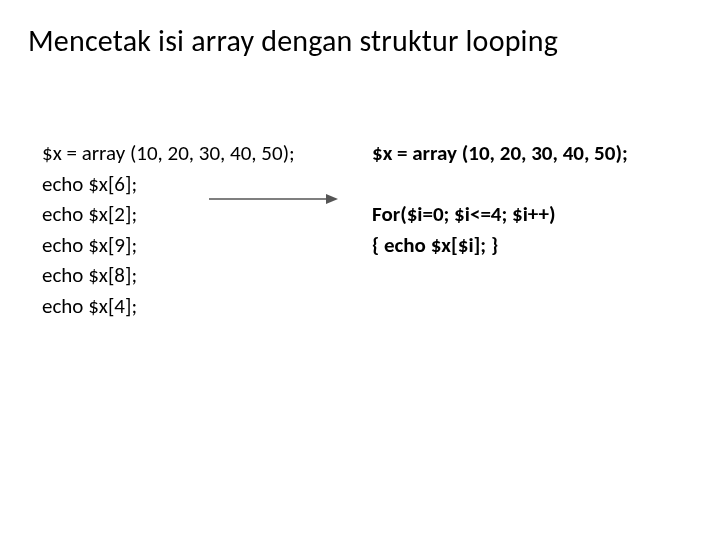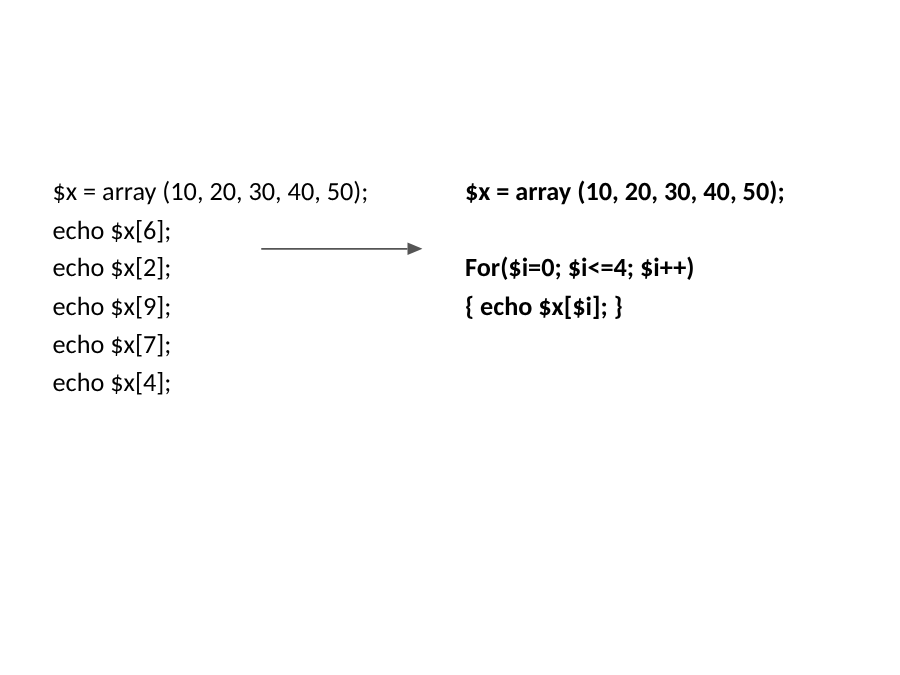--- a/index.html
+++ b/index.html
@@ -53,28 +53,29 @@
     width: 130px;
     height: 14px;
     pointer-events: none;
   }
 </style>
 </head>
 <body>
 
 <div class="slide">
 
+  <div class="title">Mencetak isi array dengan struktur looping</div>
 
   <div class="body">
     <div class="col col-left">
 <span>$x = array (10, 20, 30, 40, 50);</span>
 <span>echo $x[6];</span>
 <span>echo $x[2];</span>
 <span>echo $x[9];</span>
-<span>echo $x[7];</span>
+<span>echo $x[8];</span>
 <span>echo $x[4];</span>
     </div>
     <div class="col col-right">
 <span>$x = array (10, 20, 30, 40, 50);</span>
 <span></span>
 <span>For($i=0; $i&lt;=4; $i++)</span>
 <span>{ echo $x[$i]; }</span>
     </div>
   </div>
 

